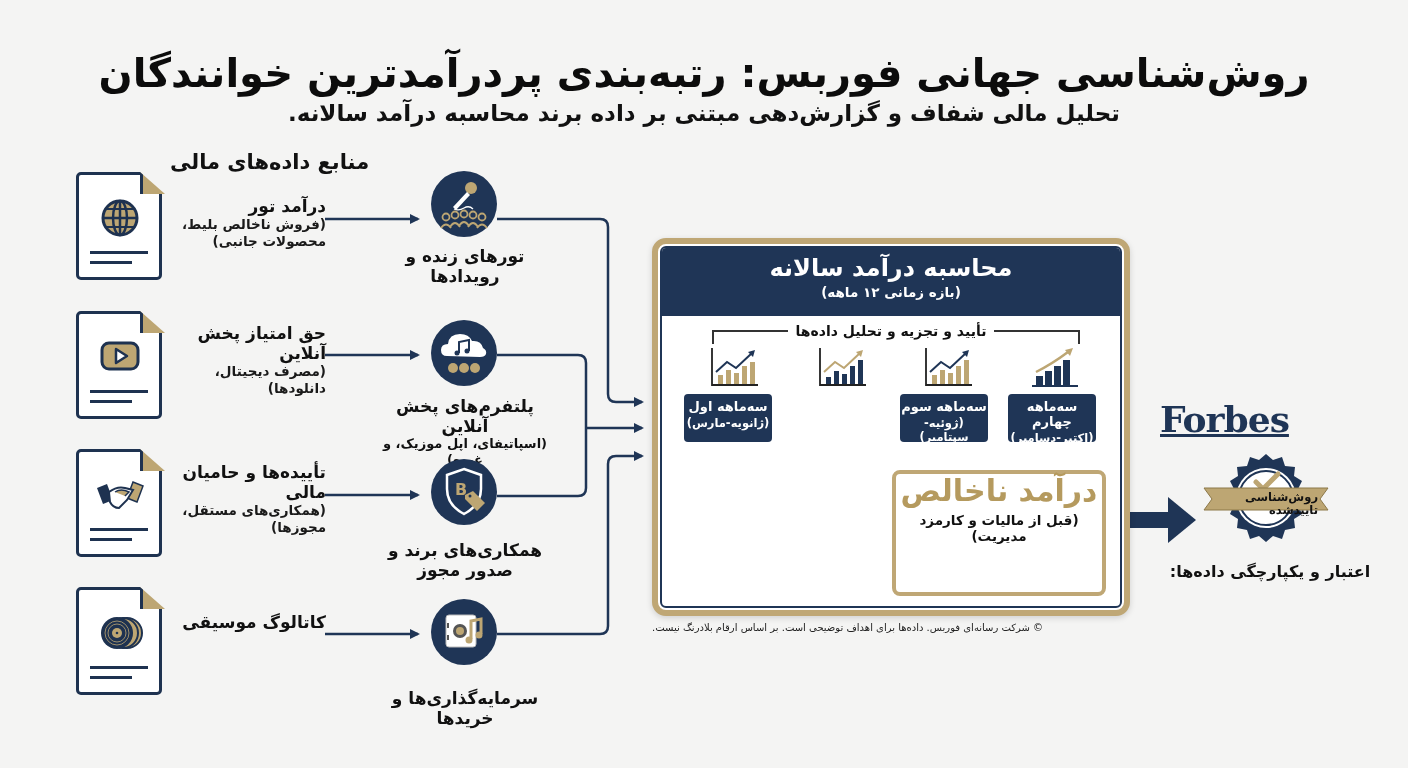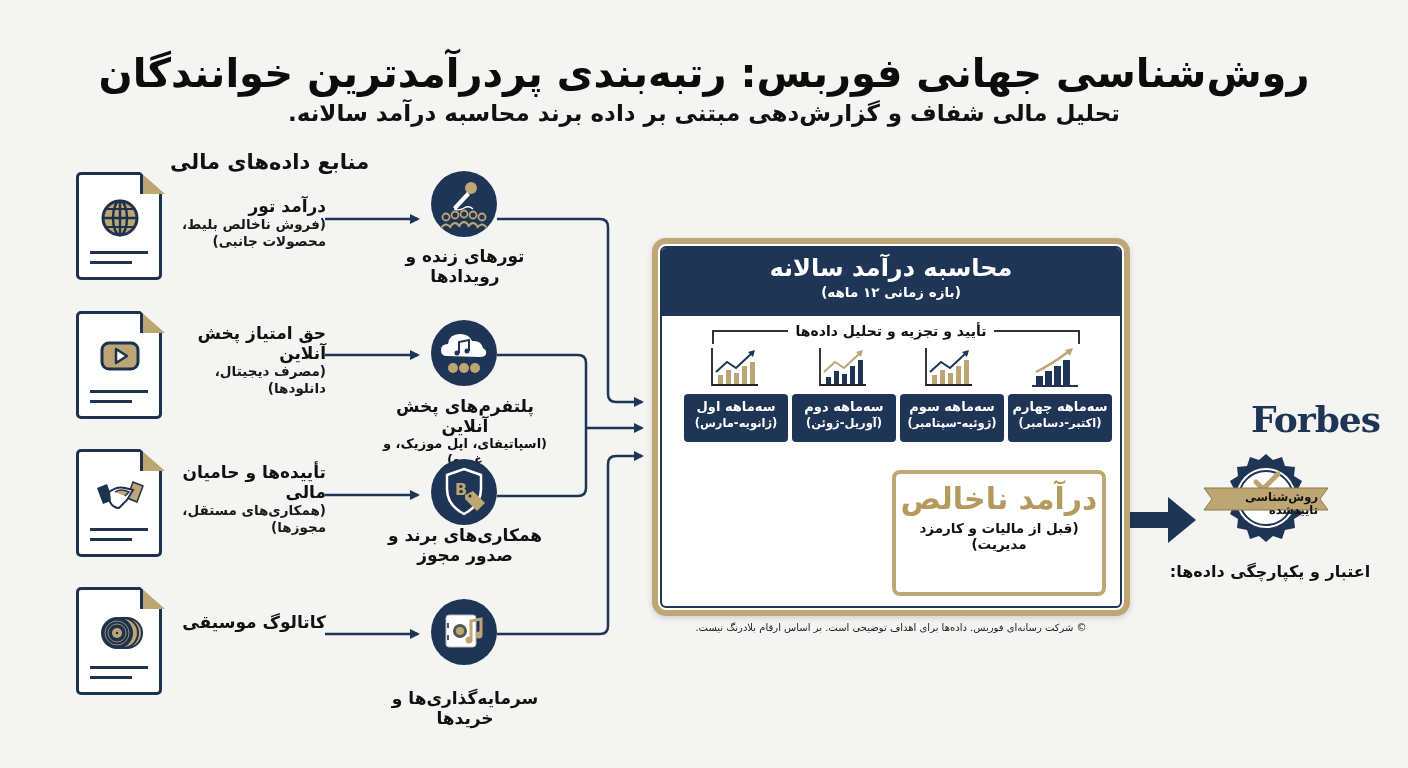--- a/index.html
+++ b/index.html
@@ -82,43 +82,44 @@
     border-top: 2px solid #333; border-left: 2px solid #333; border-right: 2px solid #333;
   }
   #analysis-label {
     position: absolute; left: 0; right: 0; top: 73px; text-align: center; direction: rtl;
   }
   #analysis-label span {
     background: #fff; padding: 0 8px; font-size: 14px; font-weight: bold;
   }
 
   .quarter {
-    position: absolute; top: 146px; width: 104px; height: 48px; background: #1f3556;
+    position: absolute; top: 146px; width: 88px; height: 48px; background: #1f3556;
     border-radius: 4px; color: #fff; text-align: center; direction: rtl;
   }
   .q-name { font-size: 13px; font-weight: bold; margin-top: 5px; }
   .q-range { font-size: 11.5px; font-weight: bold; margin-top: 2px; }
   .q-chart { position: absolute; top: 98px; width: 50px; height: 42px; }
 
   #gross-box {
     position: absolute; left: 230px; top: 222px; width: 214px; height: 126px;
     border: 4px solid #bfa775; border-radius: 8px; background: #fff; text-align: center;
   }
-  #gross-title { font-size: 30px; font-weight: bold; color: #b59a5e; line-height: 34px; margin-top: 8px; direction: rtl; }
+  #gross-title { font-size: 30px; font-weight: bold; color: #b59a5e; line-height: 34px; margin-top: 0; direction: rtl; }
   #gross-note { font-size: 13.5px; font-weight: bold; direction: rtl; margin-top: 4px; color: #111; }
 
   #footnote {
-    left: 652px; width: 478px; top: 622px; text-align: center; direction: rtl;
+    left: 652px; width: 478px; top: 622px; text-align: left; direction: rtl;
     font-size: 10px; color: #222;
   }
 
   #forbes-logo {
-    left: 1160px; width: 220px; top: 398px; text-align: right;
+    left: 1160px; width: 220px; top: 398px; text-align: left;
     font-family: "DejaVu Serif", serif; font-size: 36px; font-weight: bold; color: #1f3556;
     letter-spacing: -1px;
+    text-decoration: underline;
   }
   #seal { left: 1198px; top: 450px; width: 136px; height: 96px; }
   #seal-text {
     left: 1214px; width: 104px; top: 491px; direction: rtl;
     font-size: 11.5px; font-weight: bold; line-height: 13px; color: #111;
   }
   #integrity {
     left: 1150px; width: 240px; top: 562px; text-align: center; direction: rtl;
   }
   #integrity-title { font-size: 16px; font-weight: bold; }
@@ -258,21 +259,21 @@
 </div>
 
 <div class="circle" style="top:459px">
   <svg width="66" height="66" viewBox="0 0 66 66">
     <path d="M33,10 L50,16 V30 Q50,46 33,55 Q16,46 16,30 V16 Z" fill="none" stroke="#fff" stroke-width="2.5"></path>
     <text x="24" y="36" font-family="DejaVu Sans, sans-serif" font-size="16" font-weight="bold" fill="#bda673">B</text>
     <path d="M34,36 L42,32 L54,44 L46,52 L34,40 Z" fill="#bda673"></path>
     <circle cx="39" cy="37" r="1.5" fill="#1f3556"></circle>
   </svg>
 </div>
-<div class="circ-label" style="top:525px">همکاری‌های برند و صدور مجوز</div>
+<div class="circ-label" style="top:540px">همکاری‌های برند و صدور مجوز</div>
 
 <div class="circle" style="top:599px">
   <svg width="66" height="66" viewBox="0 0 66 66">
     <rect x="15" y="16" width="30" height="32" rx="3" fill="#fff" stroke="#bbb" stroke-width="1"></rect>
     <circle cx="29" cy="32" r="7" fill="#555"></circle>
       <circle cx="29" cy="32" r="4" fill="#bda673"></circle>
     <rect x="16" y="24" width="2" height="5" fill="#555"></rect>
       <rect x="16" y="36" width="2" height="5" fill="#555"></rect>
     <path d="M40,40 V22 L50,20 V35" stroke="#bda673" stroke-width="3" fill="none"></path>
     <circle cx="38" cy="41" r="3.5" fill="#bda673"></circle>
@@ -329,24 +330,20 @@
         <rect x="33" y="14" width="7" height="25" fill="#1f3556"></rect>
       <path d="M2,40 H48" stroke="#1f3556" stroke-width="1.8"></path>
       <path d="M6,26 Q22,18 38,6" stroke="#bda673" stroke-width="2.5" fill="none"></path>
       <path d="M35,4 L43,2 L40,10 Z" fill="#bda673"></path>
     </svg>
 
     <div class="quarter" style="left:22px">
       <div class="q-name">سه‌ماهه اول</div>
       <div class="q-range">(ژانویه-مارس)</div>
     </div>
-    <div class="quarter" style="left:130px">
-      <div class="q-name">سه‌ماهه دوم</div>
-      <div class="q-range">(آوریل-ژوئن)</div>
-    </div>
     <div class="quarter" style="left:238px">
       <div class="q-name">سه‌ماهه سوم</div>
       <div class="q-range">(ژوئیه-سپتامبر)</div>
     </div>
     <div class="quarter" style="left:346px">
       <div class="q-name">سه‌ماهه چهارم</div>
       <div class="q-range">(اکتبر-دسامبر)</div>
     </div>
 
     <div id="gross-box">

